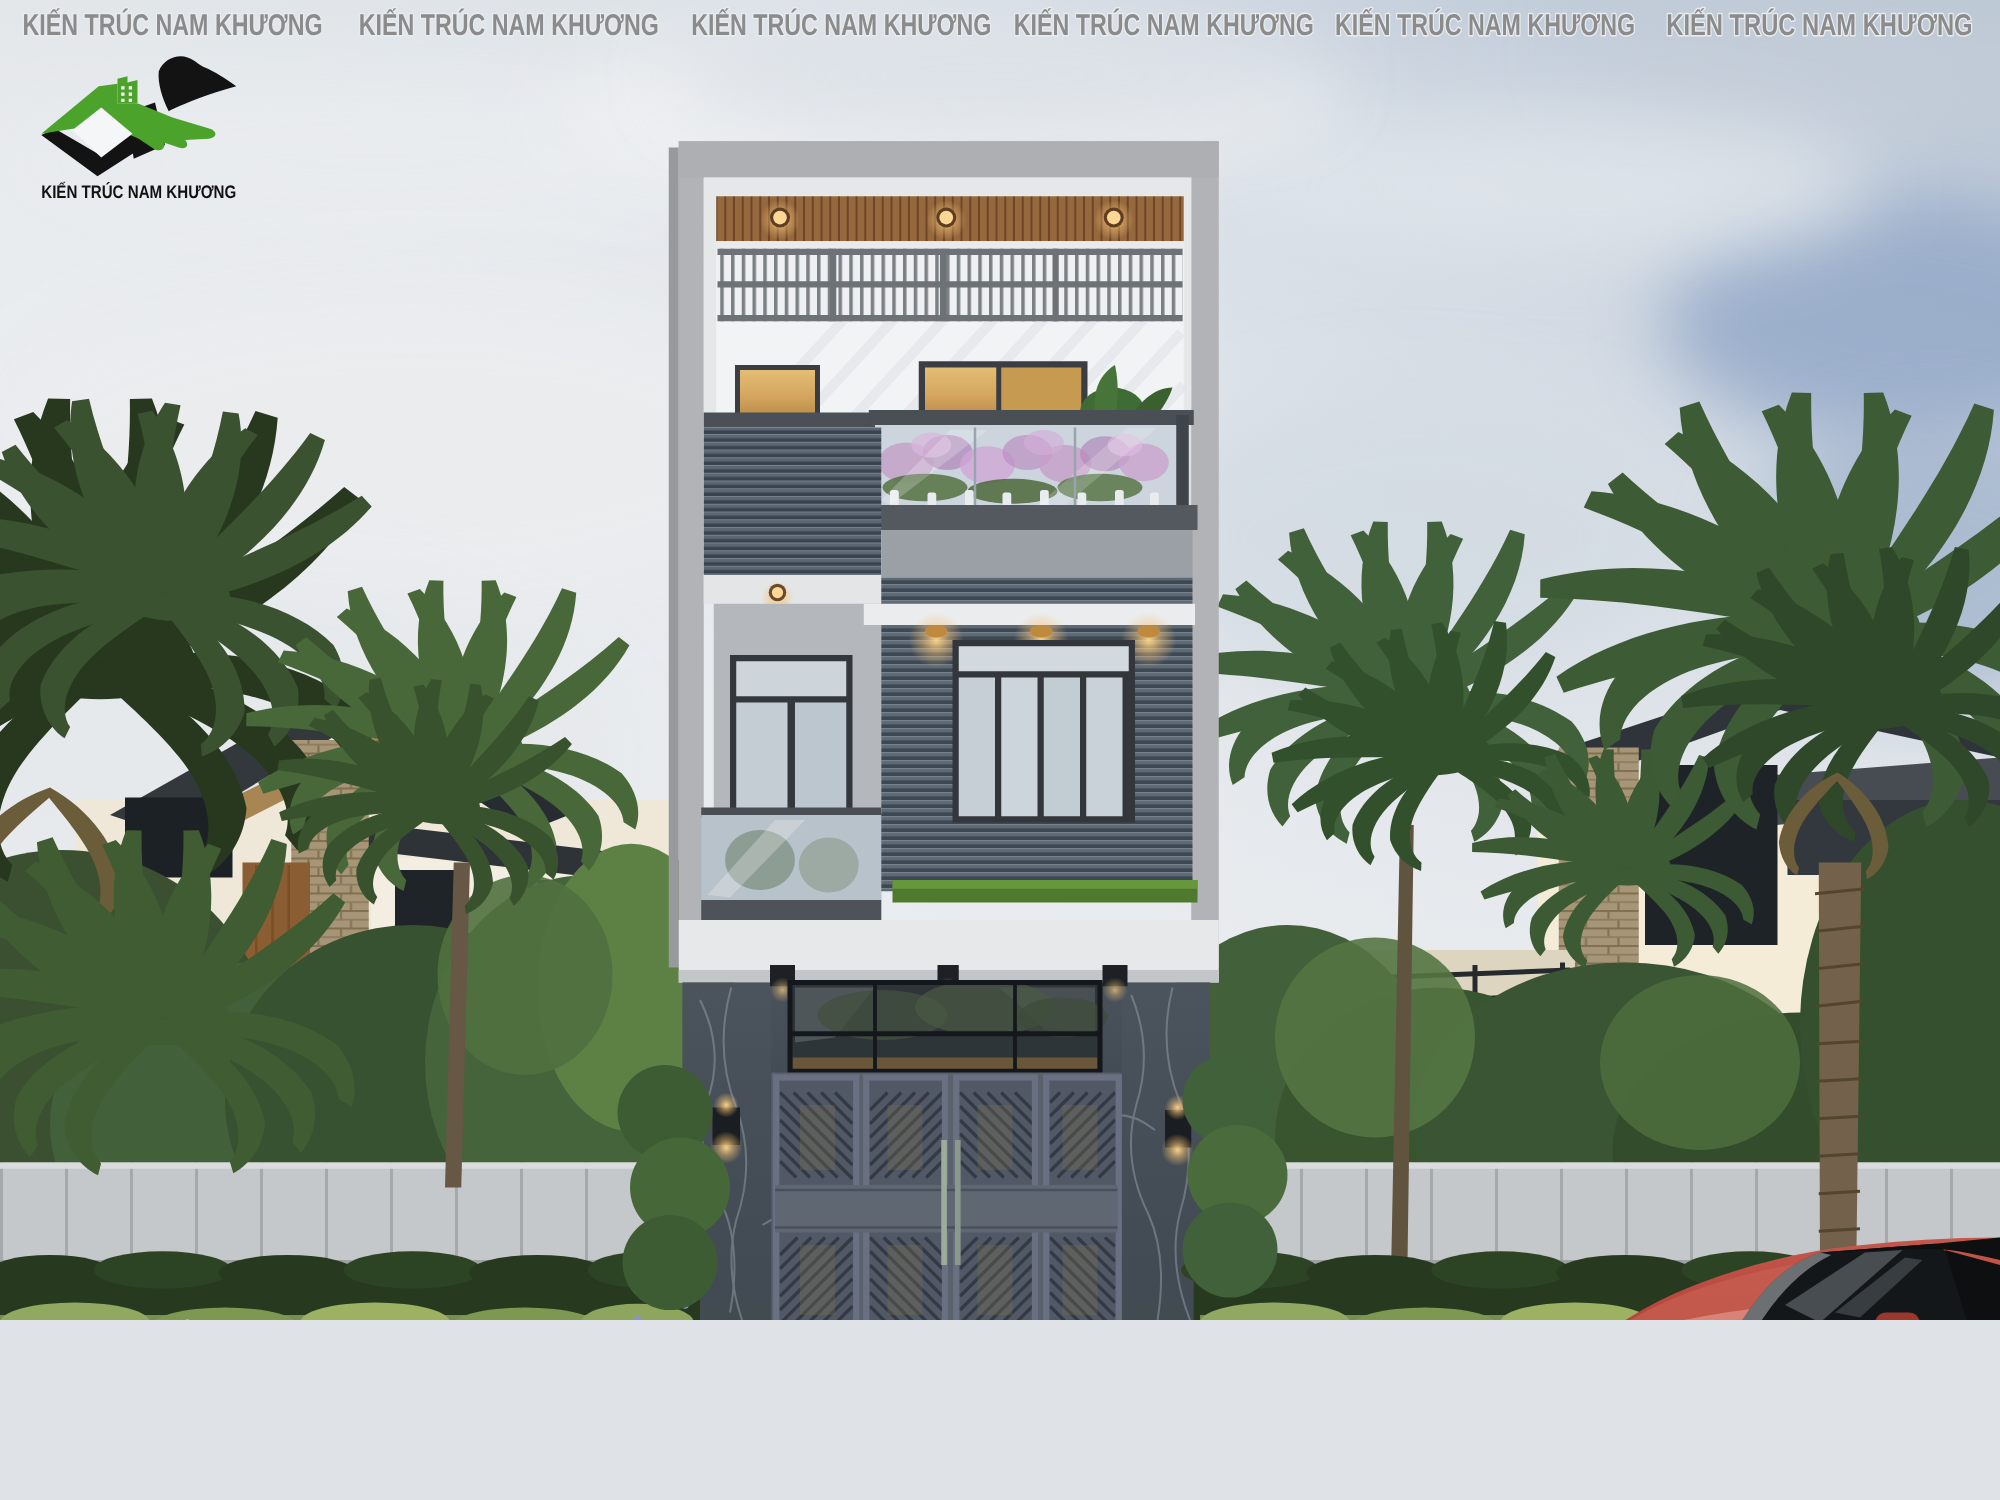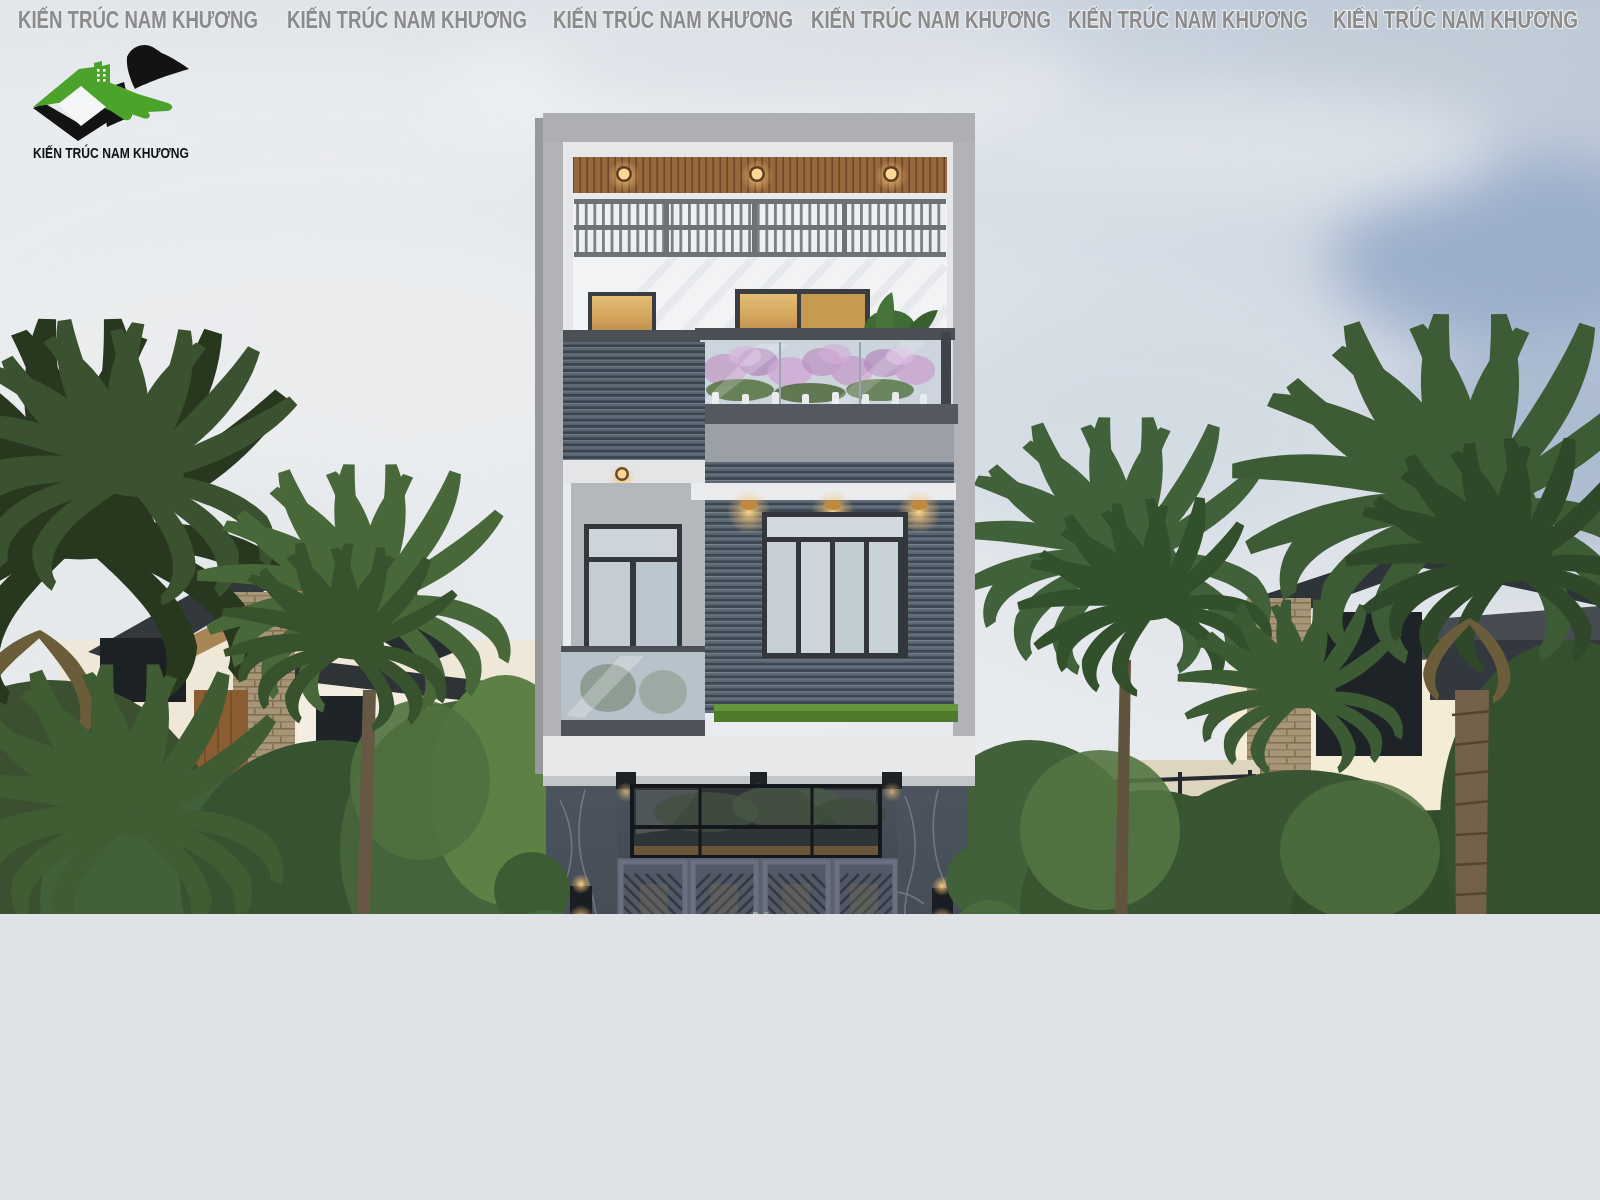--- a/index.html
+++ b/index.html
@@ -1,16 +1,16 @@
 <!DOCTYPE html>
 <html><head>
 <meta charset="utf-8">
 <style>
   html,body{margin:0;padding:0;background:#dfe3e8;}
-  #scene{width:1600px;height:914px;position:relative;overflow:hidden;font-family:"Liberation Sans",sans-serif;}
+  #scene{width:1600px;height:1056px;position:relative;overflow:hidden;font-family:"Liberation Sans",sans-serif;}
   svg{display:block}
 </style>
 </head>
 <body>
 <div id="scene">
 <svg width="1600" height="1200" viewBox="0 0 1600 1200">
 <defs>
   <linearGradient id="skyH" x1="0" y1="0" x2="1" y2="0">
     <stop offset="0" stop-color="#e3e7ea"></stop>
     <stop offset="0.45" stop-color="#dbe1e8"></stop>

